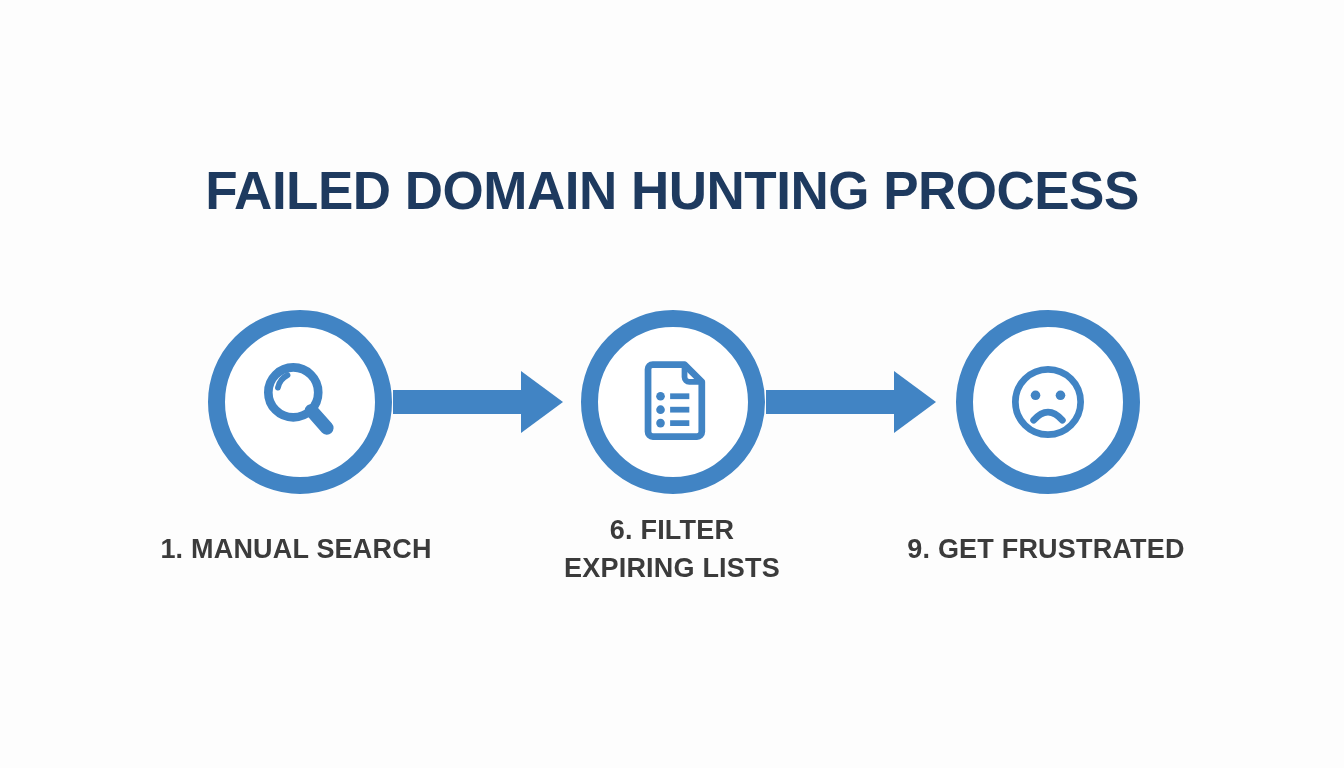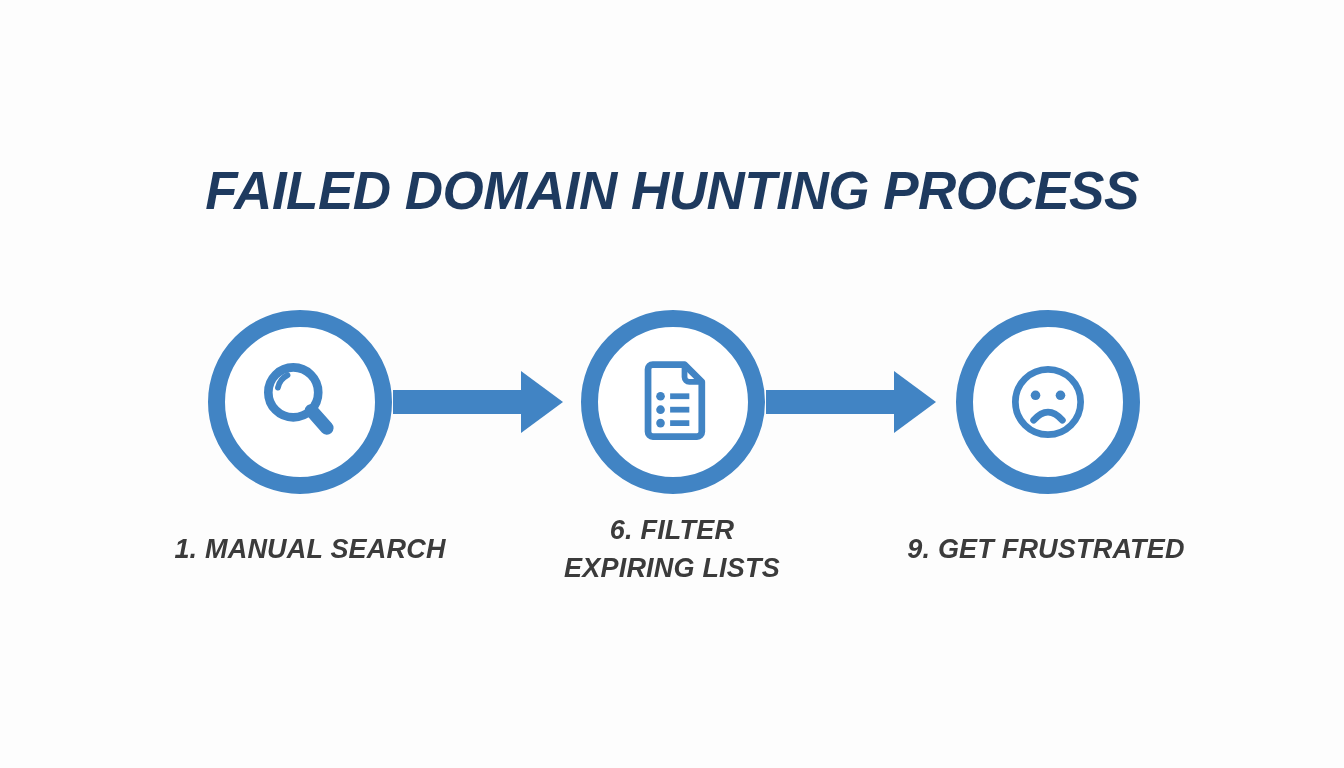--- a/index.html
+++ b/index.html
@@ -12,21 +12,20 @@
   html, body { width: 1344px; height: 768px; overflow: hidden; }
   body {
     background: var(--background);
     font-family: "Liberation Sans", sans-serif;
   }
   .canvas {
     position: relative;
     width: 1344px;
     height: 768px;
     background: var(--background);
-    font-style: italic;
   }
   .page-title {
     position: absolute;
     top: 160px;
     left: 0;
     width: 1344px;
     text-align: center;
     font-size: 53px;
     font-weight: 700;
     letter-spacing: -0.5px;
@@ -66,21 +65,21 @@
     align-items: center;
     justify-content: center;
     text-align: center;
     font-size: 27px;
     font-weight: 700;
     line-height: 38px;
     color: var(--label-gray);
     letter-spacing: 0.2px;
     white-space: nowrap;
   }
-  .label-1 { left: 160px; }
+  .label-1 { left: 146px; }
   .label-2 { left: 522px; }
   .label-3 { left: 896px; }
   .step-label span { display: block; }
   .step-label span:empty { display: none; }
 </style>
 </head>
 <body>
 
 <div class="canvas">
 

